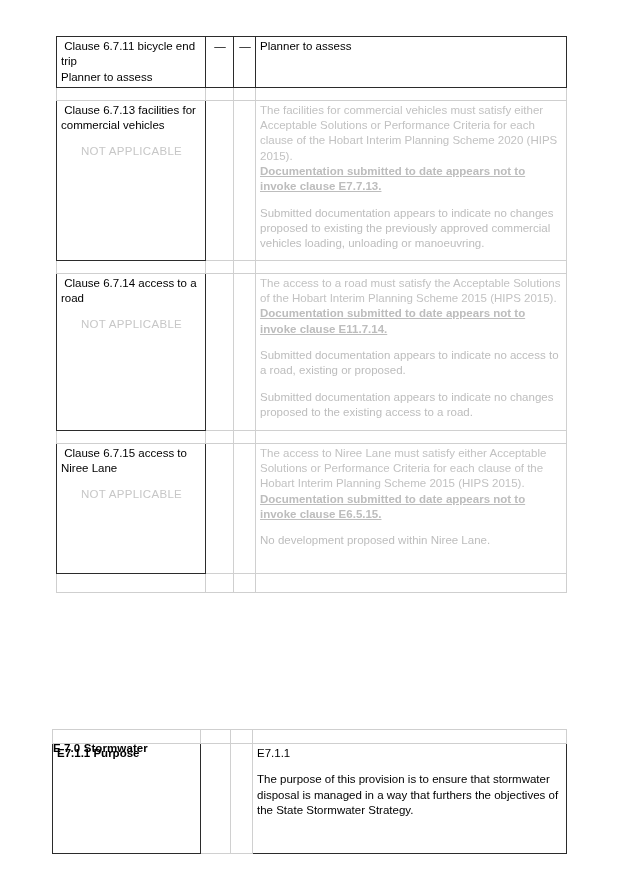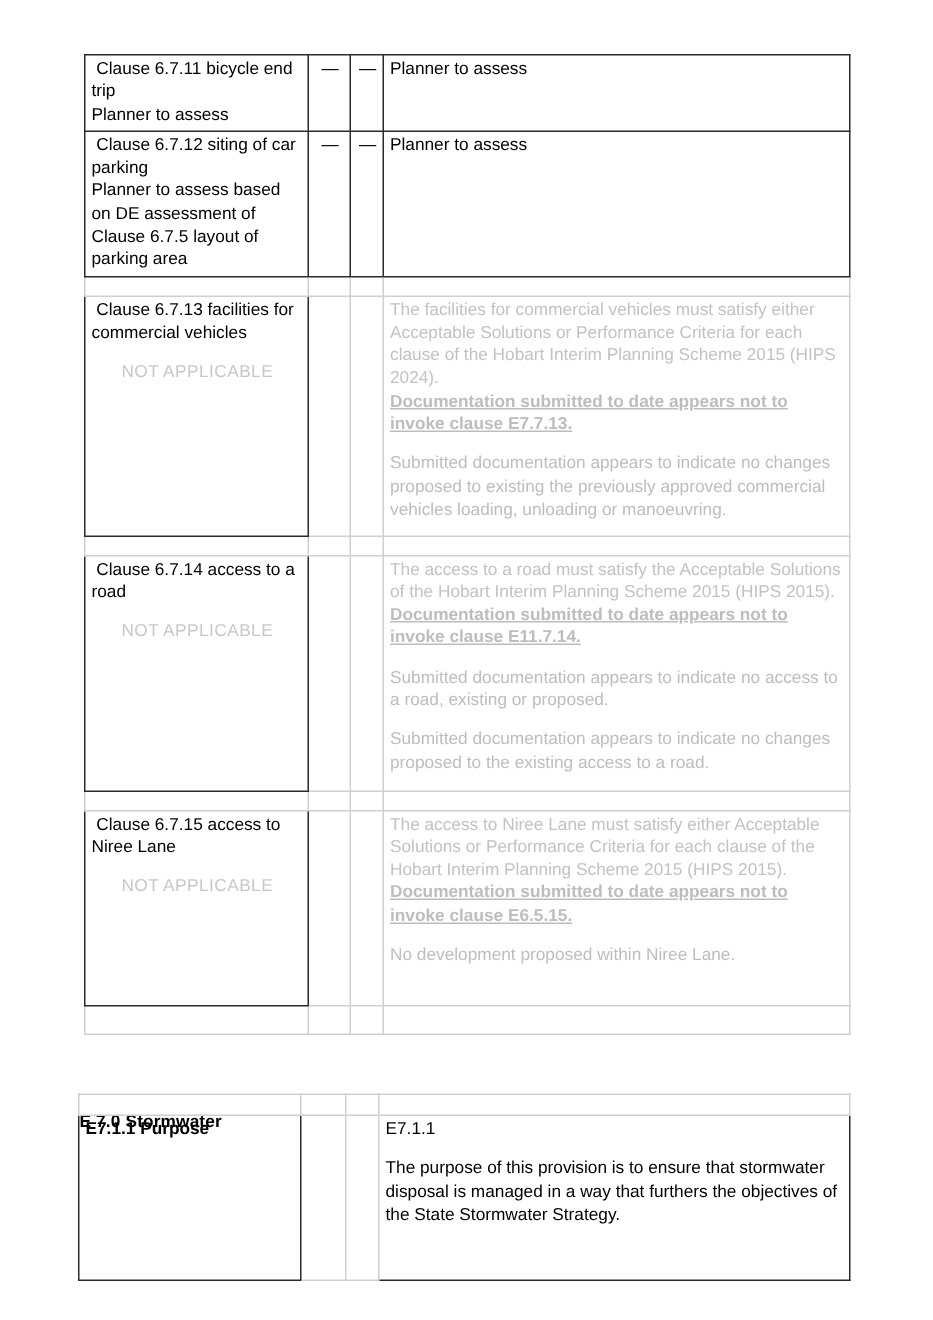--- a/index.html
+++ b/index.html
@@ -128,47 +128,38 @@
       <tr>
         <td class="c-main">
           <p class="blk black">&nbsp;Clause 6.7.11 bicycle end trip</p>
           <p class="blk black">Planner to assess</p>
         </td>
         <td class="c-dash dash">—</td>
         <td class="c-mid dash">—</td>
         <td class="c-right black">Planner to assess</td>
       </tr>
 
-      <tr>
-        <td class="c-main">
-          <p class="blk black">&nbsp;Clause 6.7.12 siting of car parking</p>
-          <p class="blk black">Planner to assess based on DE assessment of Clause 6.7.5 layout of parking area</p>
-        </td>
-        <td class="c-dash dash">—</td>
-        <td class="c-mid dash">—</td>
-        <td class="c-right black">Planner to assess</td>
-      </tr>
 
       <tr class="spacer">
         <td></td>
         <td></td>
         <td></td>
         <td></td>
       </tr>
 
       <tr>
         <td class="c-main" style="height:155px">
           <p class="blk black">&nbsp;Clause 6.7.13 facilities for commercial vehicles</p>
           <div class="spacer-line"></div>
           <p class="blk na">NOT APPLICABLE</p>
         </td>
         <td class="faded"></td>
         <td class="faded"></td>
         <td class="faded">
-          <p class="blk grey">The facilities for commercial vehicles must satisfy either Acceptable Solutions or Performance Criteria for each clause of the Hobart Interim Planning Scheme 2015 (HIPS 2024).</p>
+          <p class="blk grey">The facilities for commercial vehicles must satisfy either Acceptable Solutions or Performance Criteria for each clause of the Hobart Interim Planning Scheme 2020 (HIPS 2015).</p>
           <p class="blk grey-bu">Documentation submitted to date appears not to invoke clause E7.7.13.</p>
           <div class="spacer-line"></div>
           <p class="blk grey-b">Submitted documentation appears to indicate no changes proposed to existing the previously approved commercial vehicles loading, unloading or manoeuvring.</p>
         </td>
       </tr>
 
       <tr class="spacer">
         <td></td>
         <td></td>
         <td></td>

